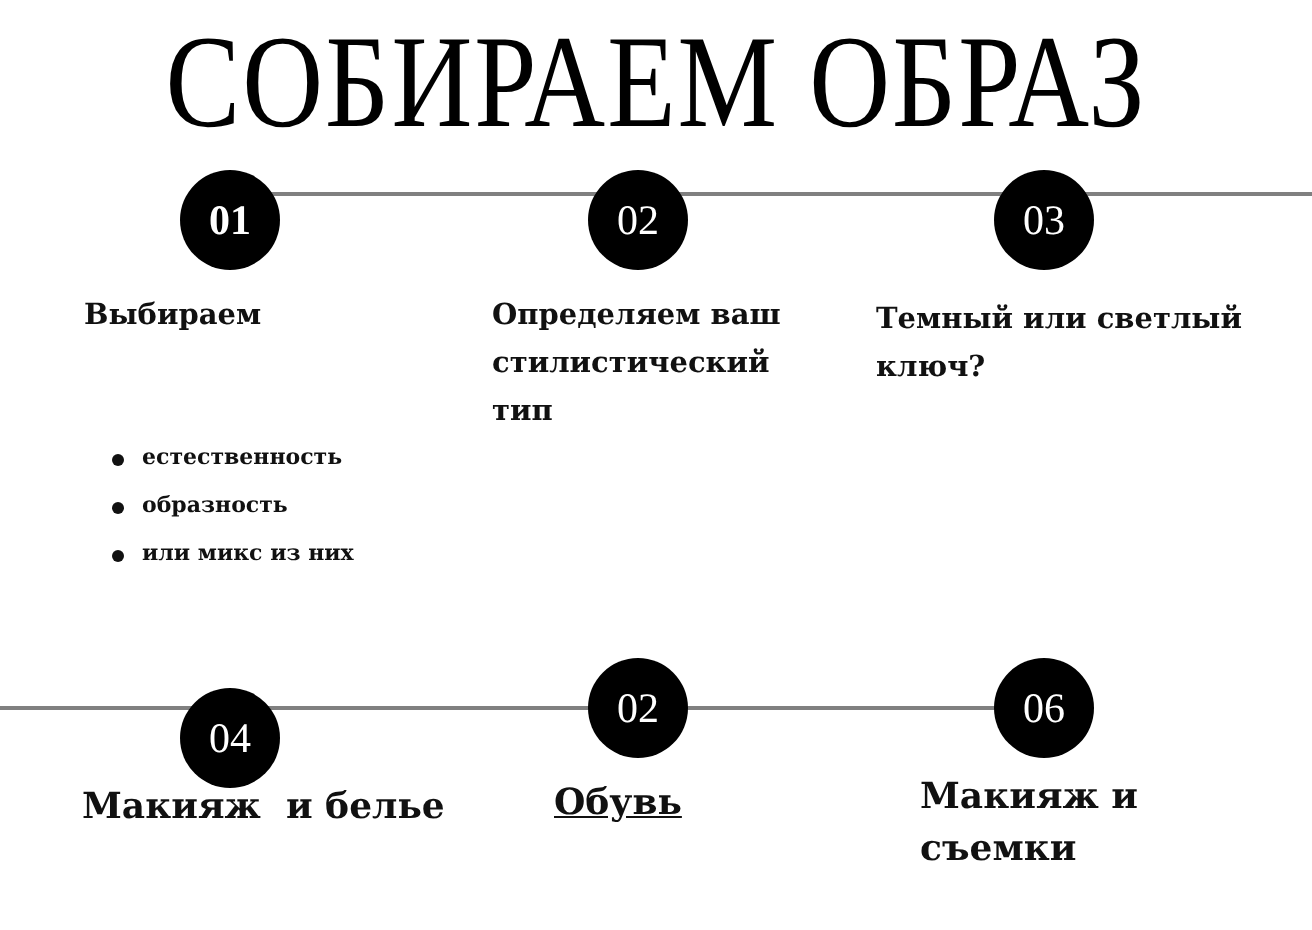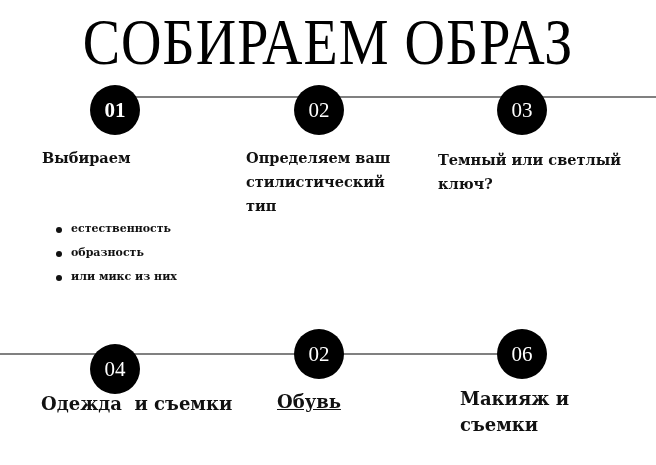--- a/index.html
+++ b/index.html
@@ -72,18 +72,18 @@
   <div>Определяем ваш</div>
   <div>стилистический</div>
   <div>тип</div>
 </div>
 
 <div class="step-text" style="left:438px; top:148px;">
   <div>Темный или светлый</div>
   <div>ключ?</div>
 </div>
 
-<div class="label-lg" style="left:41px; top:391px; white-space:pre;">Одежда  и съемки</div>
+<div class="label-lg" style="left:41px; top:391px; white-space:pre;">Макияж  и белье</div>
 <div class="label-lg" style="left:277px; top:389px;text-decoration:underline;">Обувь</div>
 <div class="label-lg" style="left:460px; top:386px;">
   <div>Макияж и</div>
   <div>съемки</div>
 </div>
 
 </body></html>

